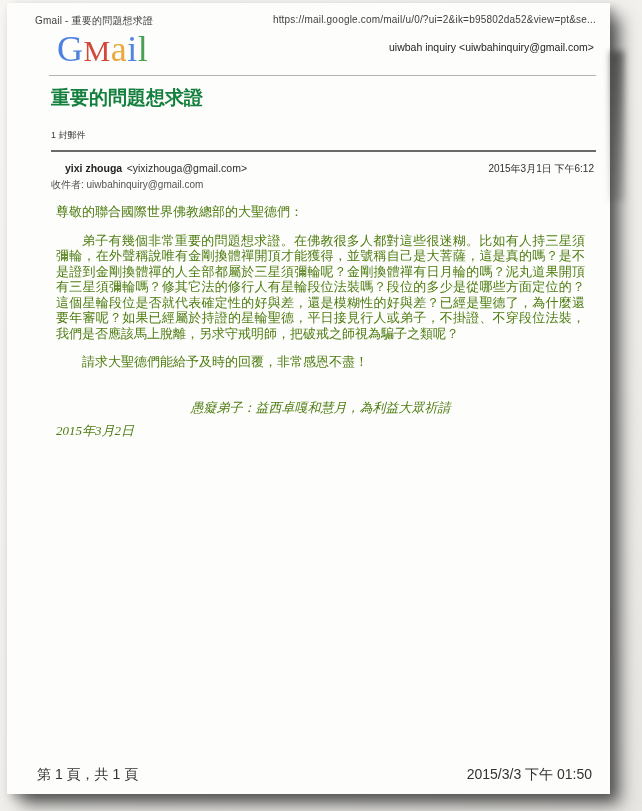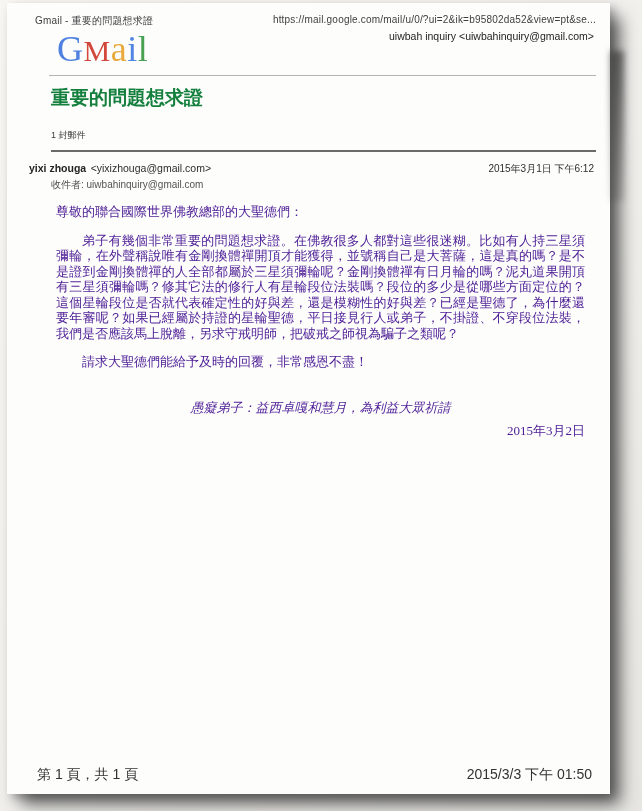--- a/index.html
+++ b/index.html
@@ -22,21 +22,21 @@
   }
   
   .print-header {
     display: flex; justify-content: space-between;
     padding: 11px 14px 0 28px;
     font-size: 10px; color: #3e3e3e;
     letter-spacing: 0.2px;
   }
   
   .logo-row {
-    display: flex; justify-content: space-between; align-items: flex-start;
+    display: flex; justify-content: space-between; align-items: center;
     padding: 2px 16px 5px 50px;
   }
   .gmail-logo {
     font-family: "Liberation Serif", serif;
     font-size: 36px; line-height: 38px; font-weight: normal;
     letter-spacing: 0.5px;
     filter: blur(0.3px);
   }
   .lg-0 { color: #4f81e0; }
   .lg-1 { color: #d2483a; font-size: 30px; }
@@ -55,39 +55,39 @@
   .subject-block { padding: 9px 14px 3px 44px; }
   .subject { font-size: 19px; font-weight: bold; color: #15803d; }
   .mail-count { font-size: 9px; color: #3a3a3a; margin-top: 18px; }
   .rule-dark {
     border: none; border-top: 2px solid #6b6a66;
     margin: 5px 14px 0 44px;
   }
   
   .from-row {
     display: flex; justify-content: space-between; align-items: baseline;
-    padding: 6px 16px 0 22px;
+    padding: 6px 16px 0 58px;
   }
   .from-name { font-size: 10.5px; font-weight: bold; color: #232323; }
   .from-email { font-size: 10.5px; font-weight: normal; color: #2c2c2c; }
   .msg-date { font-size: 10px; color: #2e2e2e; white-space: nowrap; }
   .to-row { padding: 2px 16px 0 44px; font-size: 10px; color: #55534f; }
   
   .mail-body {
     padding: 12px 25px 0 49px;
     font-family: "Liberation Serif", serif;
     font-size: 13px; line-height: 15.5px;
-    color: #4c1d95;
+    color: #4d7c0f;
     text-align: justify;
     filter: blur(0.2px);
   }
   .mail-body .salutation { margin: 0 0 13px 0; }
   .mail-body .para { margin: 0 0 13px 0; text-indent: 2em; }
   .sig-line { text-align: center; text-indent: 0; margin: 30px 0 0 0; font-style: italic; }
-  .sig-date { text-align: right; text-indent: 0; margin: 8px 0 0 0; }
+  .sig-date { text-align: left; text-indent: 0; margin: 8px 0 0 0; font-style: italic; }
   
   .print-footer {
     position: absolute; left: 0; right: 0; bottom: 10px;
     display: flex; justify-content: space-between;
     padding: 0 18px 0 30px;
     font-size: 14px; color: #33322f;
   }
   
   .edge-smudge {
     position: absolute; right: -14px; top: 48px;

